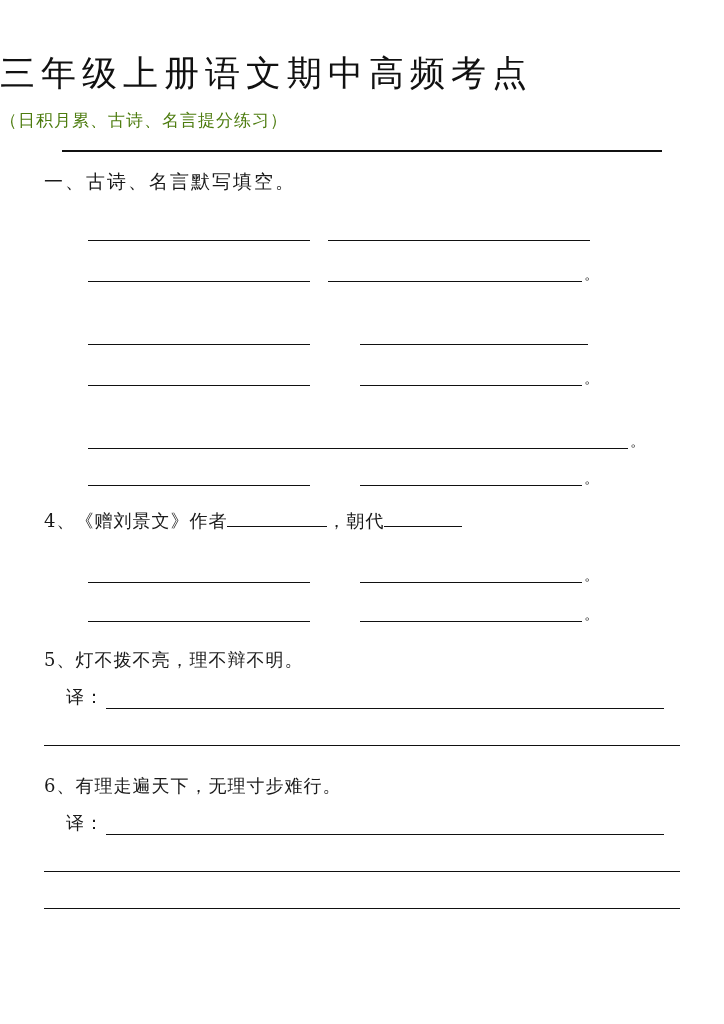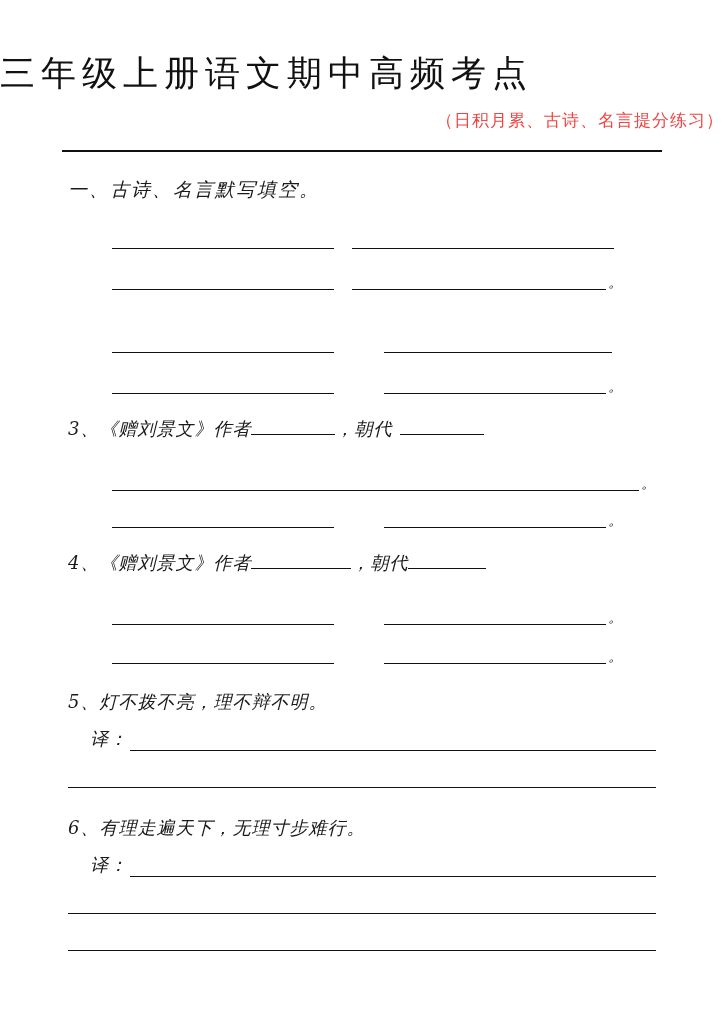--- a/index.html
+++ b/index.html
@@ -23,38 +23,37 @@
     text-align: left;
     font-size: 35px;
     letter-spacing: 6px;
     color: #111;
     margin: 50px 0 0 0;
     font-weight: 400;
     font-family: "DejaVu Serif", "Liberation Serif", serif;
     white-space: nowrap;
   }
   .subtitle {
-    text-align: right;
+    text-align: left;
     font-size: 17px;
-    color: #ef4444;
+    color: #4d7c0f;
     margin: 12px 0 0 0;
     letter-spacing: 1px;
     font-family: "DejaVu Sans", "Liberation Sans", sans-serif;
   }
   .rule {
     width: 600px;
     height: 2px;
     background: #111;
     margin: 18px auto 0 auto;
   }
   .content {
-    padding: 0 68px;
-    margin-top: 22px;
+    padding: 0 44px;
+    margin-top: 14px;
     color: #1a1a1a;
-    font-style: italic;
   }
   .section-head {
     font-size: 19px;
     letter-spacing: 2px;
     margin: 0 0 2px 0;
     line-height: 30px;
   }
   .q {
     margin: 0;
     font-size: 18px;
@@ -148,23 +147,20 @@
     </div>
     <div class="blank-row" style="margin-top:18px">
       <span class="bline" style="width:222px"></span>
       <span style="width:50px"></span>
       <span class="bline" style="width:222px"></span>
       <span class="dot">。</span>
     </div>
 
     <div class="gap-md"></div>
 
-    <p class="q">
-      <span>3、</span><span>《赠刘景文》</span><span>作者</span><span class="bk" style="width:84px"></span><span>，</span><span>朝代</span><span class="bk" style="width:84px;margin-left:8px"></span>
-    </p>
     <div class="blank-row" style="margin-top:22px">
       <span class="bline" style="width:540px"></span>
       <span class="dot">。</span>
     </div>
     <div class="blank-row" style="margin-top:14px">
       <span class="bline" style="width:222px"></span>
       <span style="width:50px"></span>
       <span class="bline" style="width:222px"></span>
       <span class="dot">。</span>
     </div>

